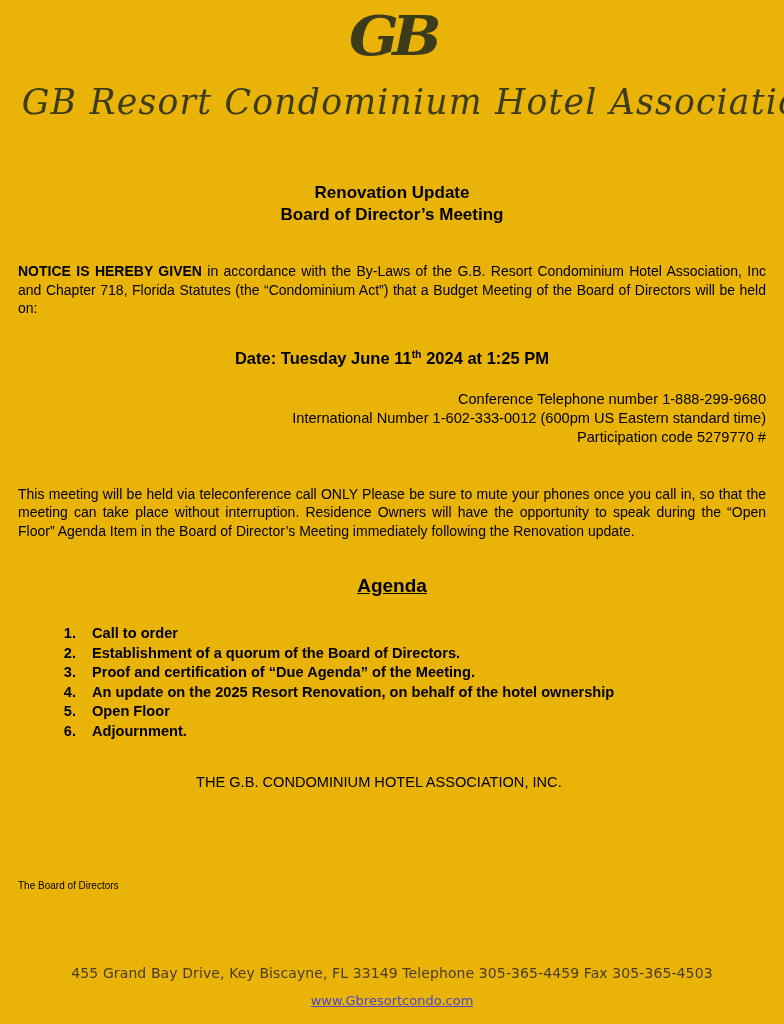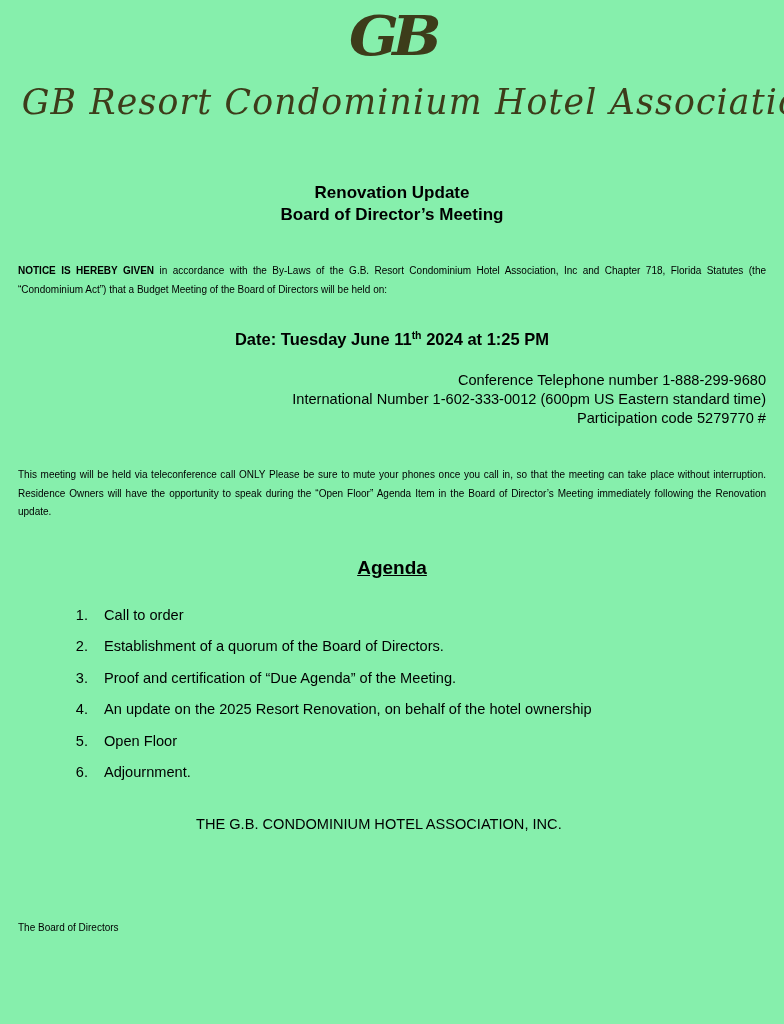--- a/index.html
+++ b/index.html
@@ -15,21 +15,21 @@
     color: #000000;
     position: relative;
   }
 
   .page {
     width: 784px;
     height: 1024px;
     box-sizing: border-box;
     padding: 0 18px;
     position: relative;
-    background: #86efac;
+    background: #eab308;
   }
 
   
   .letterhead {
     text-align: center;
     padding-top: 6px;
   }
   .monogram {
     font-family: "DejaVu Serif", serif;
     font-style: italic;
@@ -59,21 +59,21 @@
     text-align: center;
     font-weight: bold;
     font-size: 17px;
     line-height: 22px;
     margin-top: 58px;
   }
   .doc-title .line2 { display: block; }
 
   
   .para {
-    font-size: 10px;
+    font-size: 14px;
     line-height: 18.5px;
     text-align: justify;
     margin: 0;
   }
   .para-notice { margin-top: 36px; }
   .para-teleconf { margin-top: 38px; }
   .para b { font-weight: bold; }
 
   
   .date-line {
@@ -109,21 +109,22 @@
   }
   .agenda-list {
     margin: 26px 0 0 0;
     padding-left: 62px;
     font-size: 14.6px;
     line-height: 19.5px;
     list-style-position: outside;
   }
   .agenda-list li {
     padding-left: 12px;
-    margin: 12px;
+    margin: 0;
+    font-weight: bold;
   }
 
   
   .assoc-name {
     font-size: 14.6px;
     line-height: 19px;
     margin-top: 32px;
     padding-left: 178px;
   }
   .board-sign {
@@ -192,14 +193,18 @@
     <li>Proof and certification of “Due Agenda” of the Meeting.</li>
     <li>An update on the 2025 Resort Renovation, on behalf of the hotel ownership</li>
     <li>Open Floor</li>
     <li>Adjournment.</li>
   </ol>
 
   <div class="assoc-name">THE G.B. CONDOMINIUM HOTEL ASSOCIATION, INC.</div>
 
   <div class="board-sign">The Board of Directors</div>
 
+  <div class="footer">
+    <div class="footer-address">455 Grand Bay Drive, Key Biscayne, FL 33149 Telephone 305-365-4459 Fax 305-365-4503</div>
+    <a class="footer-link" href="#">www.Gbresortcondo.com</a>
+  </div>
 
 </div>
 
 </body></html>

